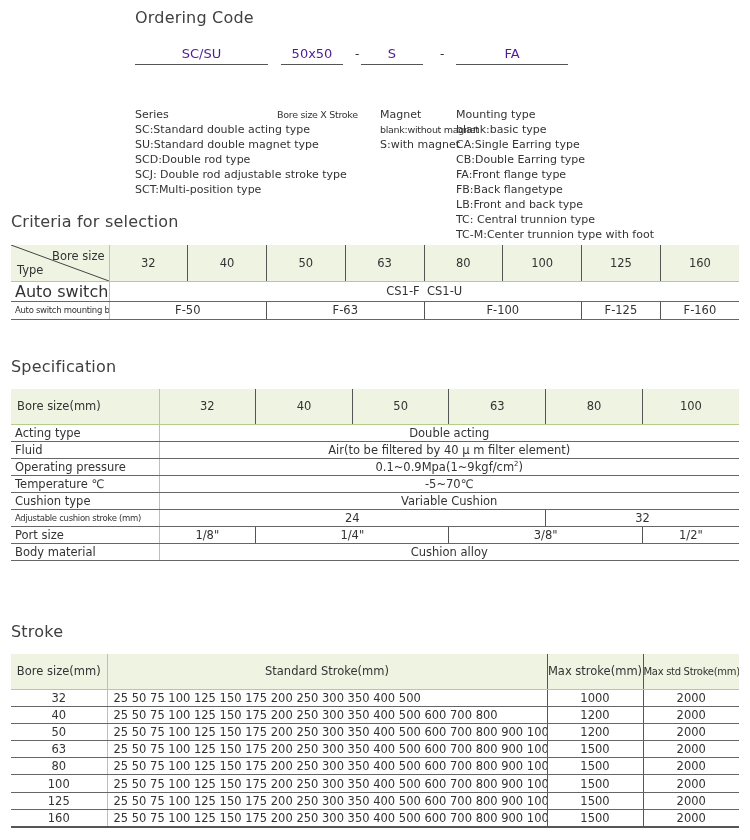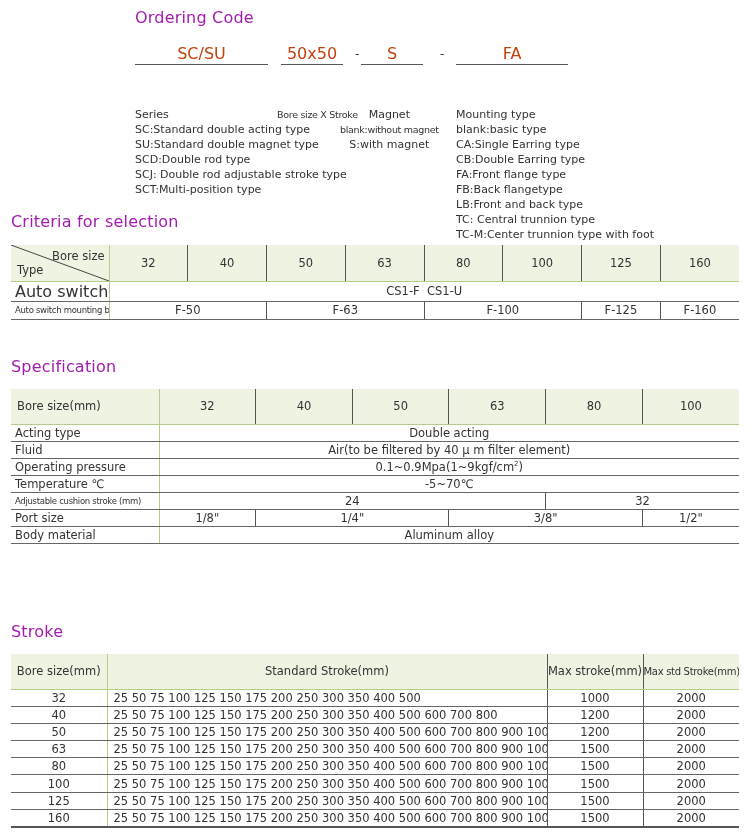--- a/index.html
+++ b/index.html
@@ -1,21 +1,21 @@
 <!DOCTYPE html>
 <html><head>
 <meta charset="utf-8">
 <style>
   html, body { margin: 0; padding: 0; background: #ffffff; }
   body { width: 750px; height: 840px; position: relative; overflow: hidden;
          font-family: "DejaVu Sans", sans-serif; color: #333; }
-  .section-title { position: absolute; font-size: 16px; color: #a21caf; font-weight: normal; letter-spacing: 0.2px; }
+  .section-title { position: absolute; font-size: 16px; color: #404040; font-weight: normal; letter-spacing: 0.2px; }
 
   
-  .oc-cell { position: absolute; text-align: center; font-size: 16px; color: #c2410c; border-bottom: 1px solid #555; height: 19px; line-height: 18px; }
+  .oc-cell { position: absolute; text-align: center; font-size: 13px; color: #4c1d95; border-bottom: 1px solid #555; height: 19px; line-height: 18px; }
   .oc-dash { position: absolute; font-size: 12px; color: #333; }
   .oc-list { position: absolute; font-size: 11px; line-height: 15px; color: #333; white-space: nowrap; margin-top: 40px; }
   .oc-list .cond { font-size: 9.5px; letter-spacing: -0.3px; }
   .oc-list div { height: 15px; }
 
   table { border-collapse: collapse; position: absolute; table-layout: fixed; }
   td { padding: 0; font-size: 11.5px; color: #333; text-align: center; white-space: nowrap; overflow: hidden; }
   .hdr td { background: #eef3e2; }
   .hdr td.vsep { border-left: 1px solid #555; }
   .lbl { text-align: left; padding-left: 4px; border-right: 1px solid #b8cc8a; }
@@ -47,21 +47,21 @@
   <div>Series</div>
   <div>SC:Standard double acting type</div>
   <div>SU:Standard double magnet type</div>
   <div>SCD:Double rod type</div>
   <div>SCJ: Double rod adjustable stroke type</div>
   <div>SCT:Multi-position type</div>
 </div>
 <div class="oc-list" style="left:277px; top:67px;">
   <div class="cond">Bore size X Stroke</div>
 </div>
-<div class="oc-list" style="left:340px; top:67px;text-align:center;">
+<div class="oc-list" style="left:380px; top:67px;">
   <div>Magnet</div>
   <div class="cond">blank:without magnet</div>
   <div>S:with magnet</div>
 </div>
 <div class="oc-list" style="left:456px; top:67px;">
   <div>Mounting type</div>
   <div>blank:basic type</div>
   <div>CA:Single Earring type</div>
   <div>CB:Double Earring type</div>
   <div>FA:Front flange type</div>
@@ -150,34 +150,38 @@
   </tr>
   <tr class="row" style="height:17px;">
     <td class="lbl">Operating pressure</td>
     <td colspan="6"><span>0.1~0.9Mpa(1~9kgf/cm</span><sup>2</sup><span>)</span></td>
   </tr>
   <tr class="row" style="height:17px;">
     <td class="lbl">Temperature ℃</td>
     <td colspan="6">-5~70℃</td>
   </tr>
   <tr class="row" style="height:17px;">
+    <td class="lbl">Cushion type</td>
+    <td colspan="6">Variable Cushion</td>
+  </tr>
+  <tr class="row" style="height:17px;">
     <td class="lbl small">Adjustable cushion stroke (mm)</td>
     <td colspan="4">24</td>
     <td colspan="2" class="vs">32</td>
   </tr>
   <tr class="row" style="height:17px;">
     <td class="lbl">Port size</td>
     <td>1/8"</td>
     <td colspan="2" class="vs">1/4"</td>
     <td colspan="2" class="vs">3/8"</td>
     <td class="vs">1/2"</td>
   </tr>
   <tr class="row" style="height:17px;">
     <td class="lbl">Body material</td>
-    <td colspan="6">Aluminum alloy</td>
+    <td colspan="6">Cushion alloy</td>
   </tr>
 </tbody>
   </table>
 
 <div class="section-title" style="left:11px; top:622px;">Stroke</div>
 
 <table style="left:11px; top:654px; width:728px;">
   <colgroup>
     <col style="width:96px">
       <col style="width:440px">

